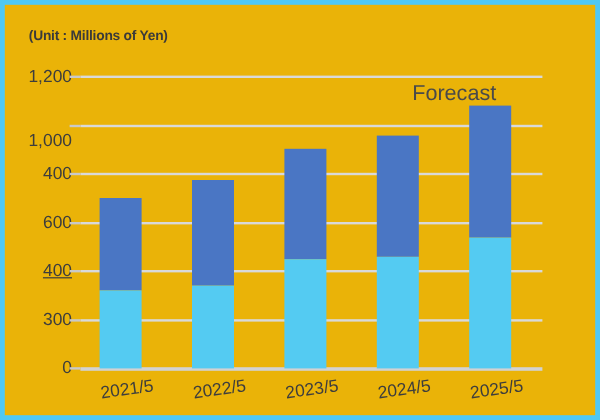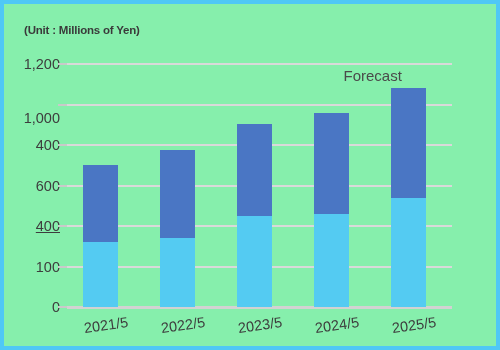--- a/index.html
+++ b/index.html
@@ -4,21 +4,21 @@
 <style>
   html, body {
     margin: 0;
     padding: 0;
     background: #000;
   }
   #canvas {
     position: relative;
     width: 500px;
     height: 350px;
-    background: #86efac;
+    background: #eab308;
     box-sizing: border-box;
     border: 4px solid #4FC8F5;
     overflow: hidden;
     font-family: "Liberation Sans", sans-serif;
   }
   
   #unit-label {
     position: absolute;
     left: 20px;
     top: 20px;
@@ -82,21 +82,21 @@
     position: absolute;
     left: 0;
     width: 100%;
   }
   .seg-lower { background: #54cbf2; }
   .seg-upper { background: #4a76c4; }
 
   
   #forecast-note {
     position: absolute;
-    font-size: 15px;
+    font-size: 18px;
     color: #4a4a4a;
     white-space: nowrap;
     letter-spacing: 0px;
   }
   
   .xtick {
     position: absolute;
     font-size: 14.5px;
     color: #3d3d3d;
     white-space: nowrap;
@@ -106,21 +106,21 @@
 </style>
 </head>
 <body>
 
 <div id="canvas">
 
   <div id="unit-label">(Unit : Millions of Yen)</div>
 
   <div id="ylabels">
       <div class="ytick" style="top: 303px;">0</div>
-      <div class="ytick" style="top: 262.5px;">100</div>
+      <div class="ytick" style="top: 262.5px;">300</div>
       <div class="ytick" style="top: 222px; text-decoration: underline;">400</div>
       <div class="ytick" style="top: 181.5px; margin-left: 32px;">600</div>
       <div class="ytick" style="top: 141px;">400</div>
       <div class="ytick" style="top: 114px; padding-left: 41px;">1,000</div>
       <div class="ytick" style="top: 60px;">1,200</div>
     </div>
 
   <div id="plot">
     <div id="gridlines">
         <div class="gridline axis-zero" style="top: 242px;"></div>

